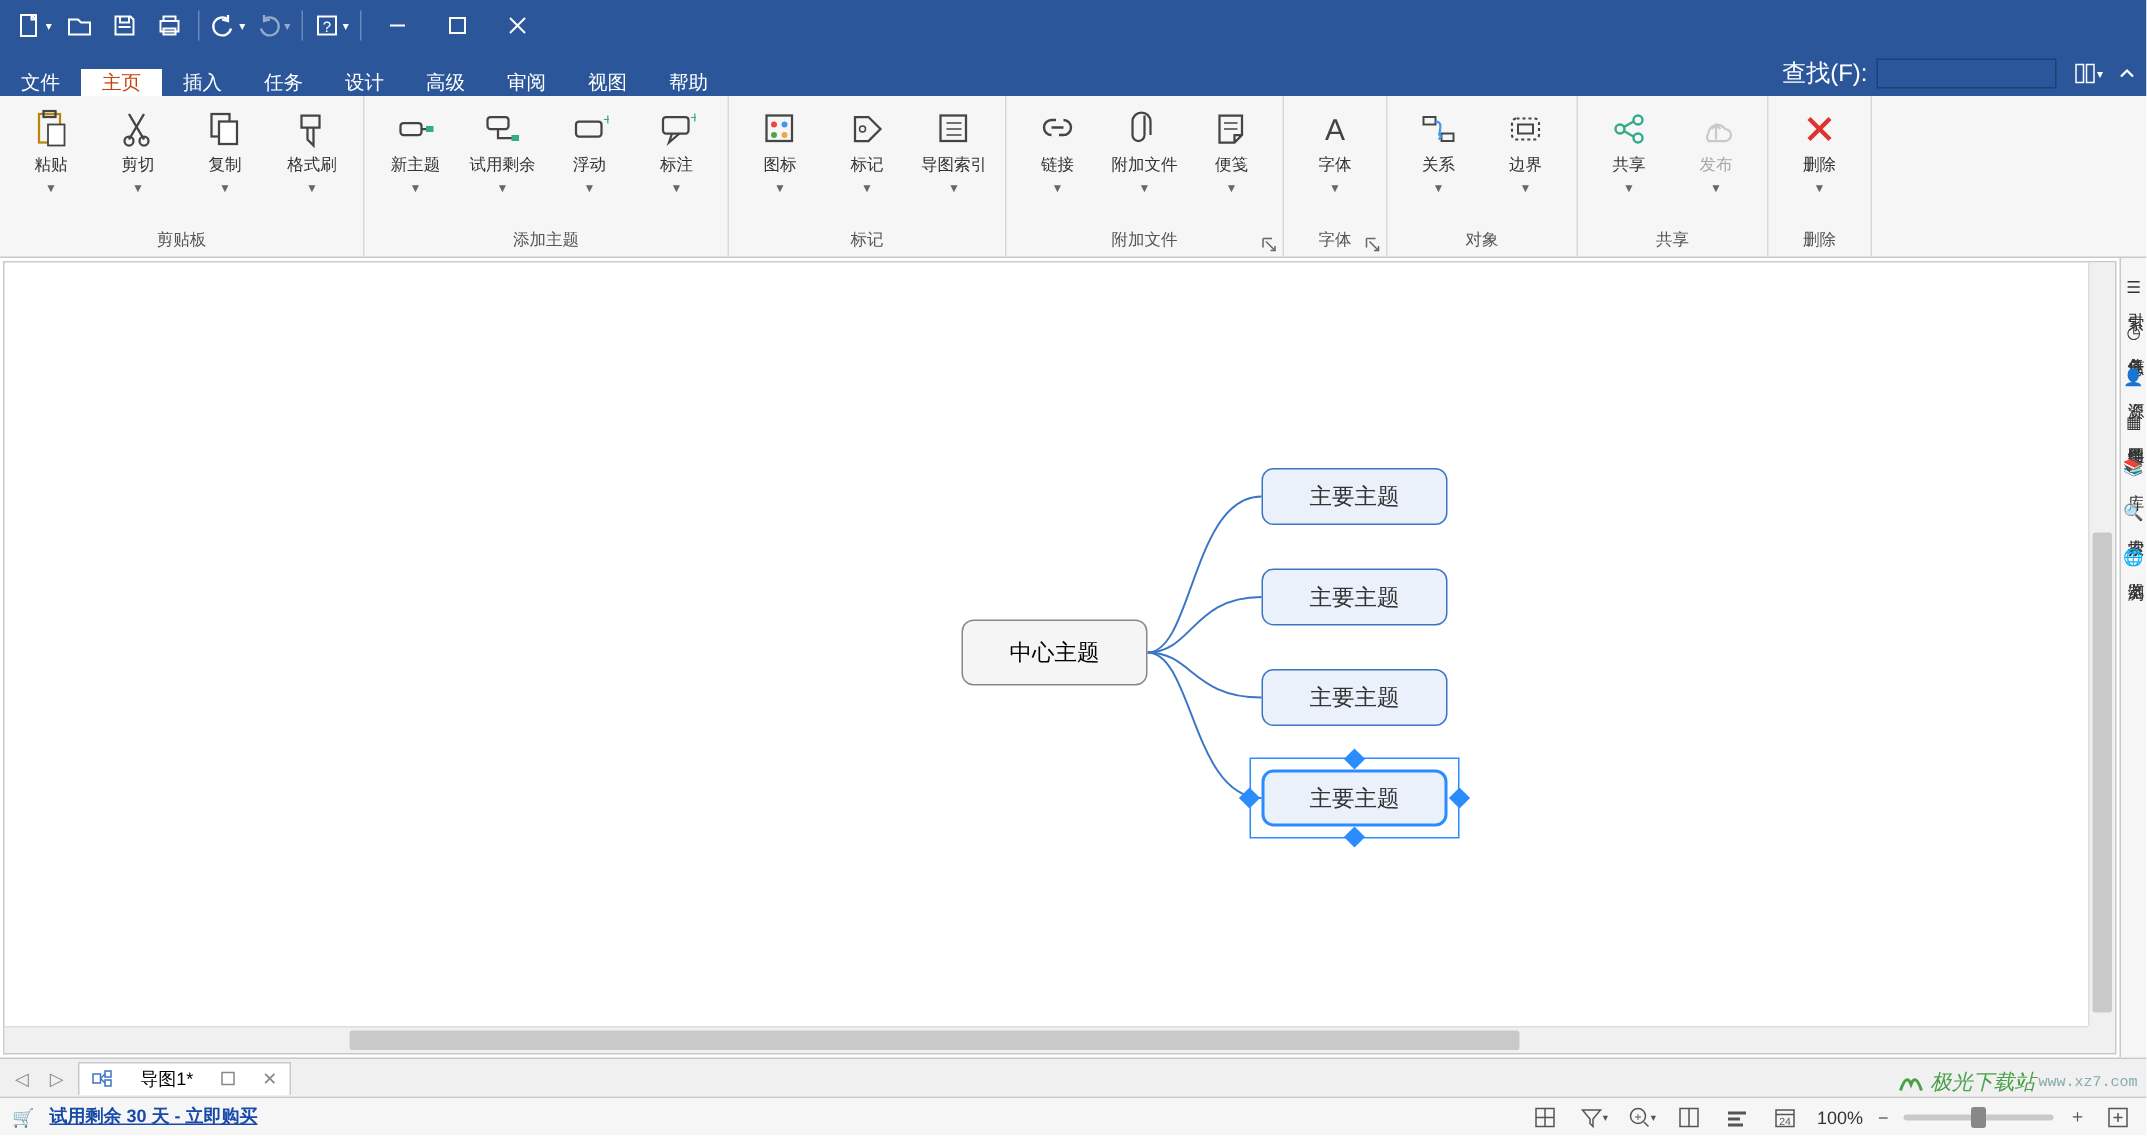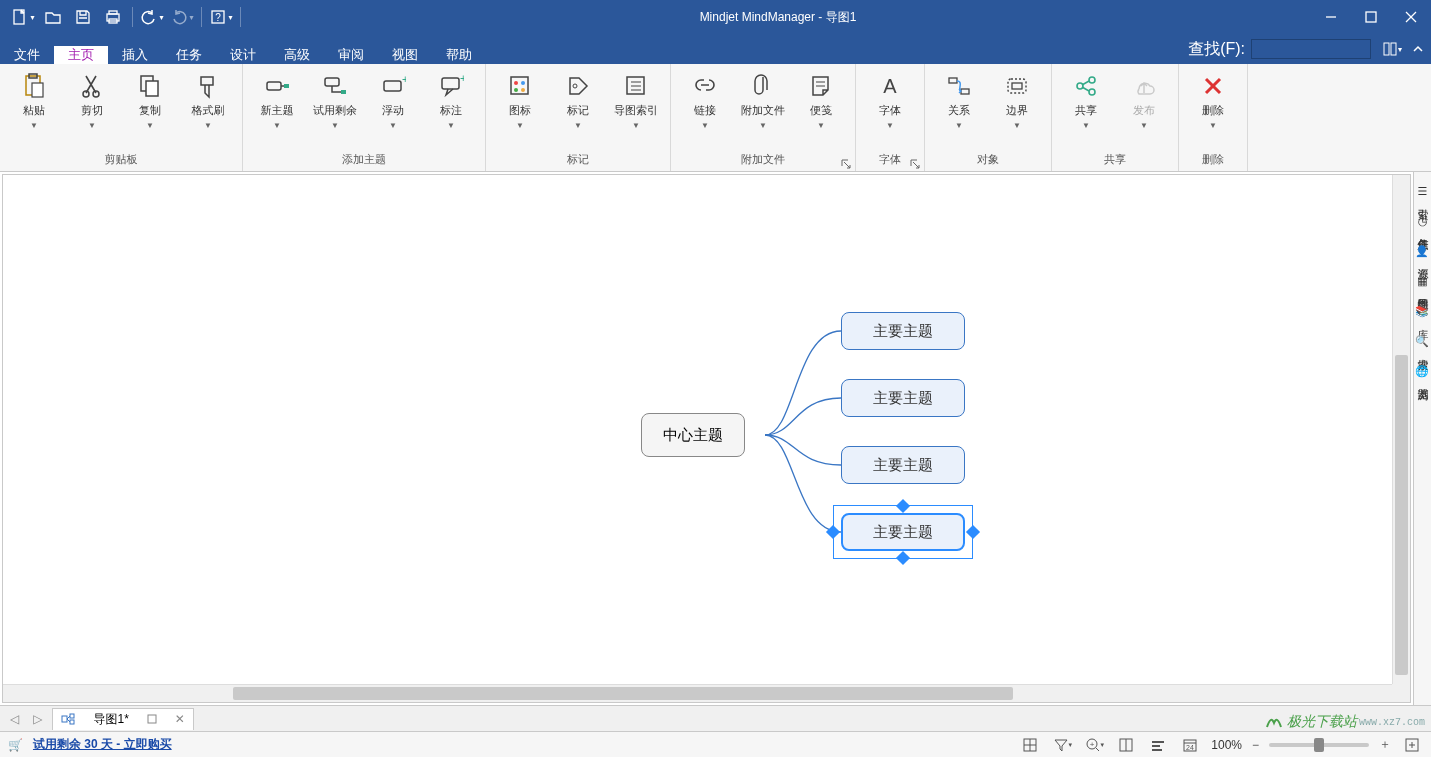--- a/index.html
+++ b/index.html
@@ -11,21 +11,21 @@
 .titlebar .qat-btn { width: 30px; height: 30px; display: flex; align-items: center; justify-content: center; cursor: pointer; }
 .titlebar .qat-sep { width: 1px; height: 20px; background: rgba(255,255,255,0.3); margin: 0 4px; }
 .titlebar .title { flex: 1; text-align: center; font-size: 12px; }
 .titlebar .win-btns { display: flex; }
 .titlebar .win-btn { width: 40px; height: 34px; display: flex; align-items: center; justify-content: center; cursor: pointer; }
 .titlebar svg { stroke: #fff; fill: none; }
 
 
 .menubar { height: 30px; background: #2b579a; display: flex; align-items: stretch; color: #fff; font-size: 13px; }
 .menubar .menu-item { padding: 0 14px; display: flex; align-items: center; cursor: pointer; margin-top: 12px; }
-.menubar .menu-item.active { background: #fff; color: #a21caf; text-align: right; }
+.menubar .menu-item.active { background: #fff; color: #c2410c; text-align: right; }
 .menubar .spacer { flex: 1; }
 .menubar .find-area { display: flex; align-items: center; gap: 6px; padding-right: 8px; }
 .menubar .find-label { font-size: 16px; text-align: center; }
 .menubar .right-btn { width: 26px; display: flex; align-items: center; justify-content: center; cursor: pointer; }
 .menubar input.find-input { width: 120px; height: 20px; font-size: 12px; border: 1px solid #1e4174; padding: 0 4px; background:#2b579a; color:#fff;}
 
 
 .ribbon { height: 108px; background: #f6f6f6; border-bottom: 1px solid #c9c9c9; display: flex; }
 .ribbon-group { border-right: 1px solid #d9d9d9; display: flex; flex-direction: column; align-items: center; padding: 4px 10px 2px; position: relative; }
 .ribbon-group .btns { display: flex; gap: 10px; flex: 1; }
@@ -48,21 +48,21 @@
 .scroll-h .thumb { position: absolute; top: 2px; bottom: 2px; left: 230px; width: 780px; background: #c9c9c9; border-radius: 2px; }
 .scroll-corner { position: absolute; right: 0; bottom: 0; width: 18px; height: 18px; background: #f0f0f0; }
 
 
 .sidepanel { width: 18px; background: #f6f6f6; border-left: 1px solid #c9c9c9; display: flex; flex-direction: column; align-items: center; padding-top: 6px; gap: 2px; }
 .side-tab { writing-mode: vertical-rl; font-size: 11px; color: #333; padding: 6px 0; cursor: pointer; display: flex; align-items: center; gap: 2px; }
 .side-tab .sicon { width: 14px; height: 14px; writing-mode: horizontal-tb; display: flex; align-items: center; justify-content: center;}
 
 
 .node { position: absolute; border-radius: 8px; display: flex; align-items: center; justify-content: center; font-size: 15px; }
-.node.center { left: 638px; top: 238px; width: 104px; height: 44px; background: #f5f5f5; border: 1px solid #888; }
+.node.center { left: 638px; top: 238px; width: 124px; height: 44px; background: #f5f5f5; border: 1px solid #888; }
 .node.topic { width: 124px; height: 38px; background: #eaf1fb; border: 1px solid #3a76c4; color: #333; }
 .node.t1 { left: 838px; top: 137px; }
 .node.t2 { left: 838px; top: 204px; }
 .node.t3 { left: 838px; top: 271px; }
 .node.t4 { left: 838px; top: 338px; background: #eaf1fb; border: 2px solid #2b8cff; }
 .sel-outline { position: absolute; left: 830px; top: 330px; width: 140px; height: 54px; border: 1px solid #2b8cff; pointer-events: none; }
 .handle { position: absolute; width: 10px; height: 10px; background: #2b8cff; transform: rotate(45deg); }
 .handle.ht { left: 895px; top: 326px; }
 .handle.hb { left: 895px; top: 378px; }
 .handle.hl { left: 825px; top: 352px; }
@@ -133,21 +133,20 @@
     <div class="qat-sep"></div>
     <div class="qat-btn">
         <svg width="18" height="18">
           <rect x="3" y="3" width="12" height="12" stroke-width="1.3"></rect>
           <text x="9" y="13" font-size="10" fill="#fff" text-anchor="middle" stroke="none">?</text>
         </svg>
         <span style="color:#fff;font-size:8px;margin-left:1px">▾</span>
       </div>
     <div class="qat-sep"></div>
   </div>
-  <div class="title">Mindjet MindManager - 导图1</div>
   <div class="win-btns">
     <div class="win-btn">
         <svg width="12" height="12">
           <line x1="1" y1="6" x2="11" y2="6" stroke-width="1.3"></line>
         </svg>
       </div>
     <div class="win-btn">
         <svg width="12" height="12">
           <rect x="1" y="1" width="10" height="10" stroke-width="1.3"></rect>
         </svg>

